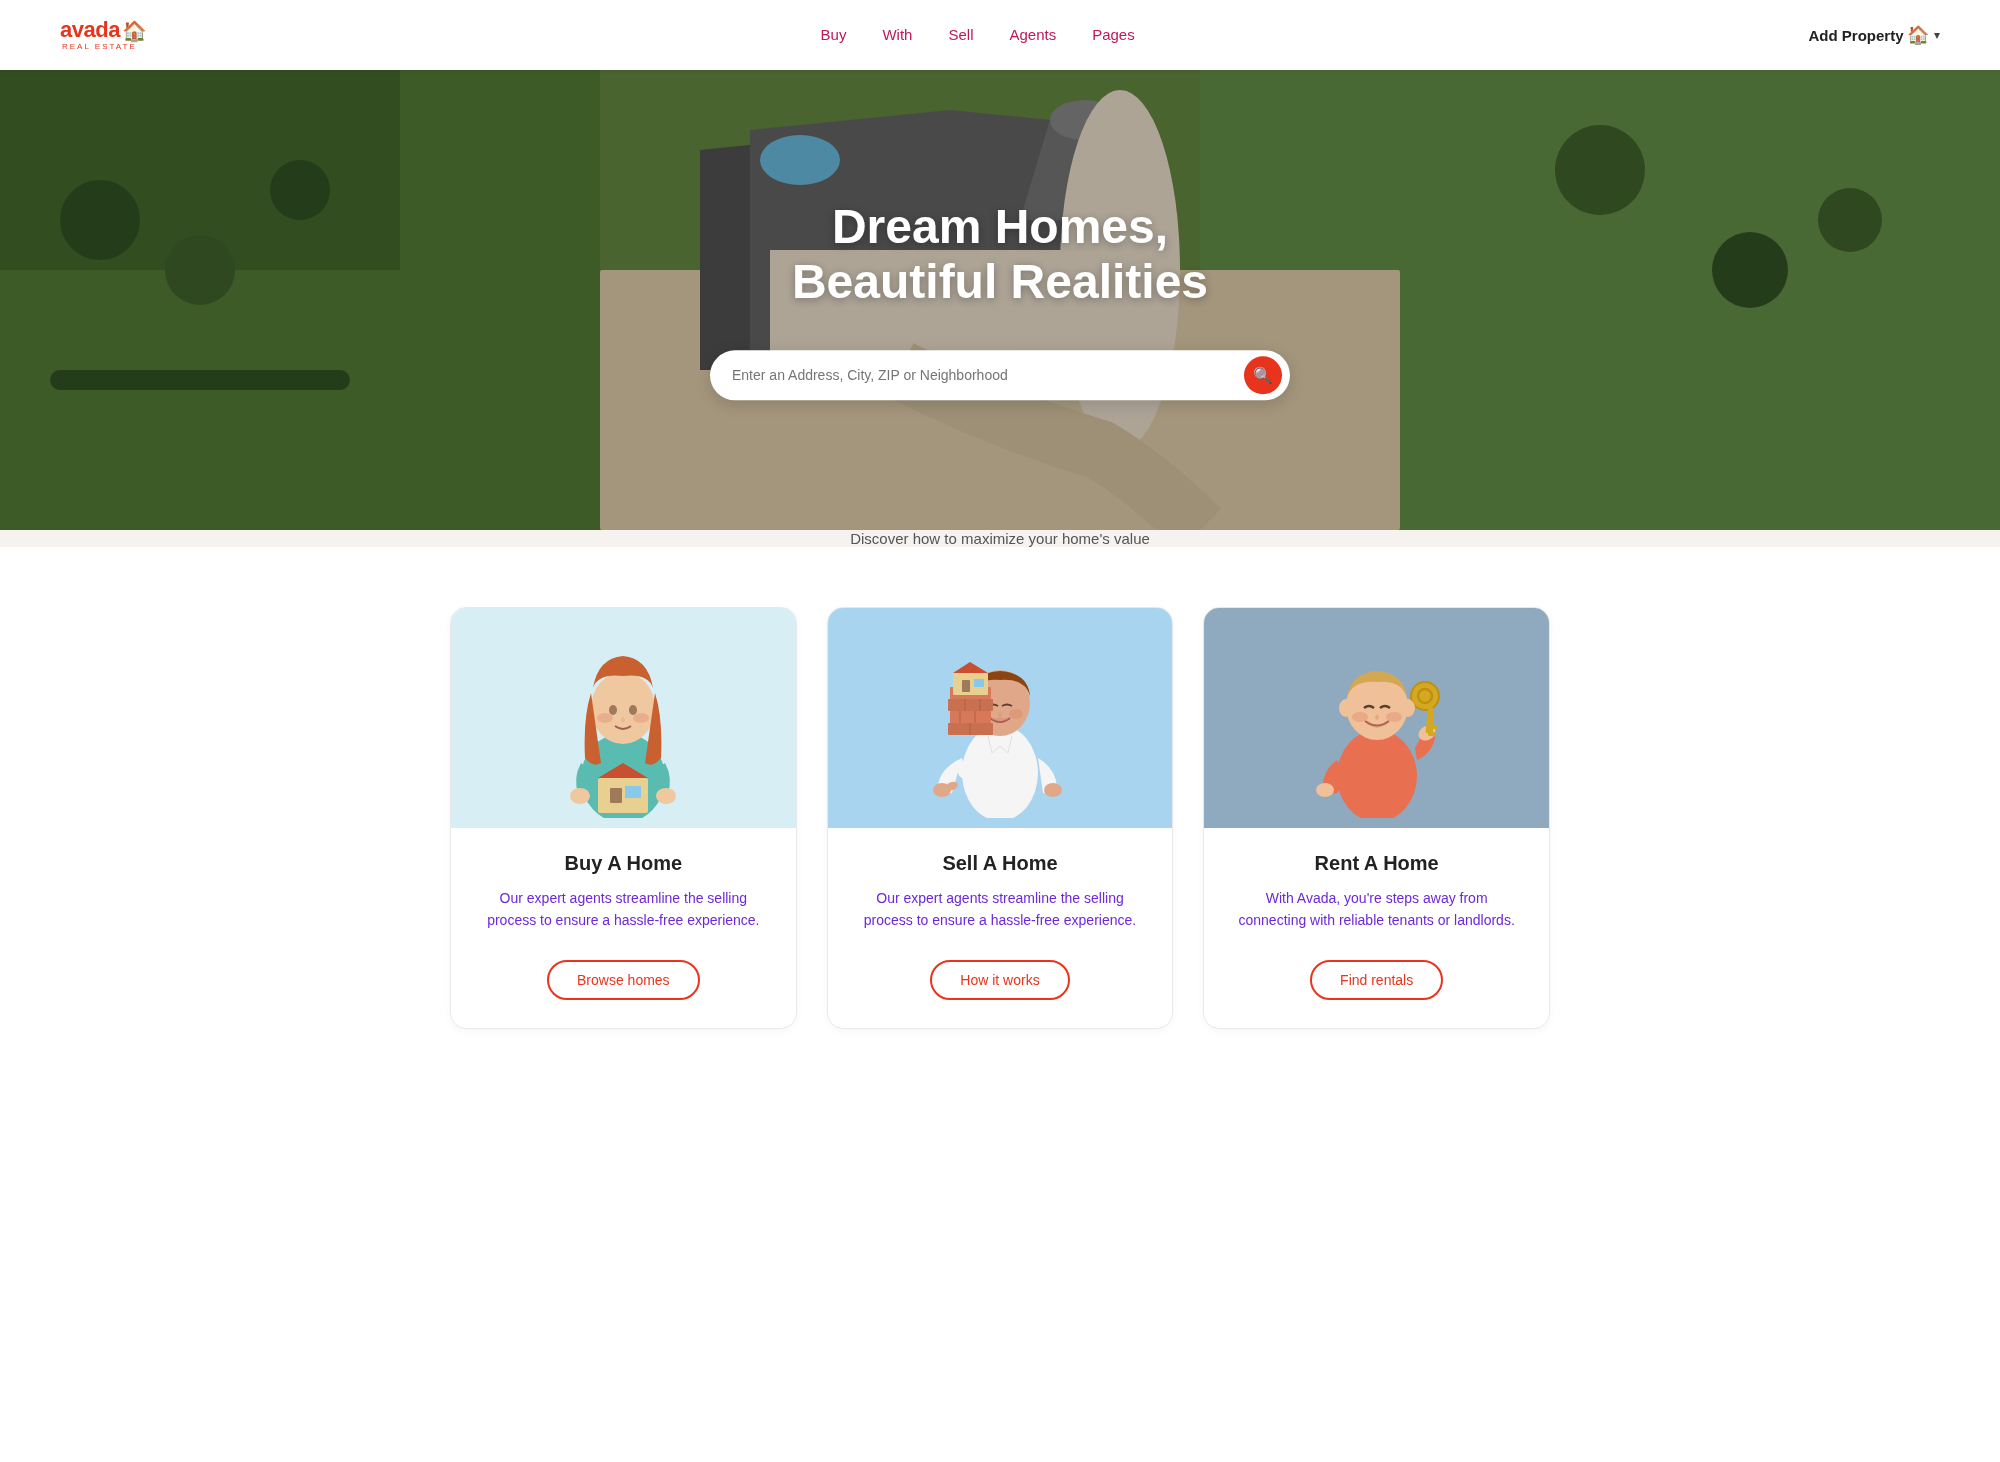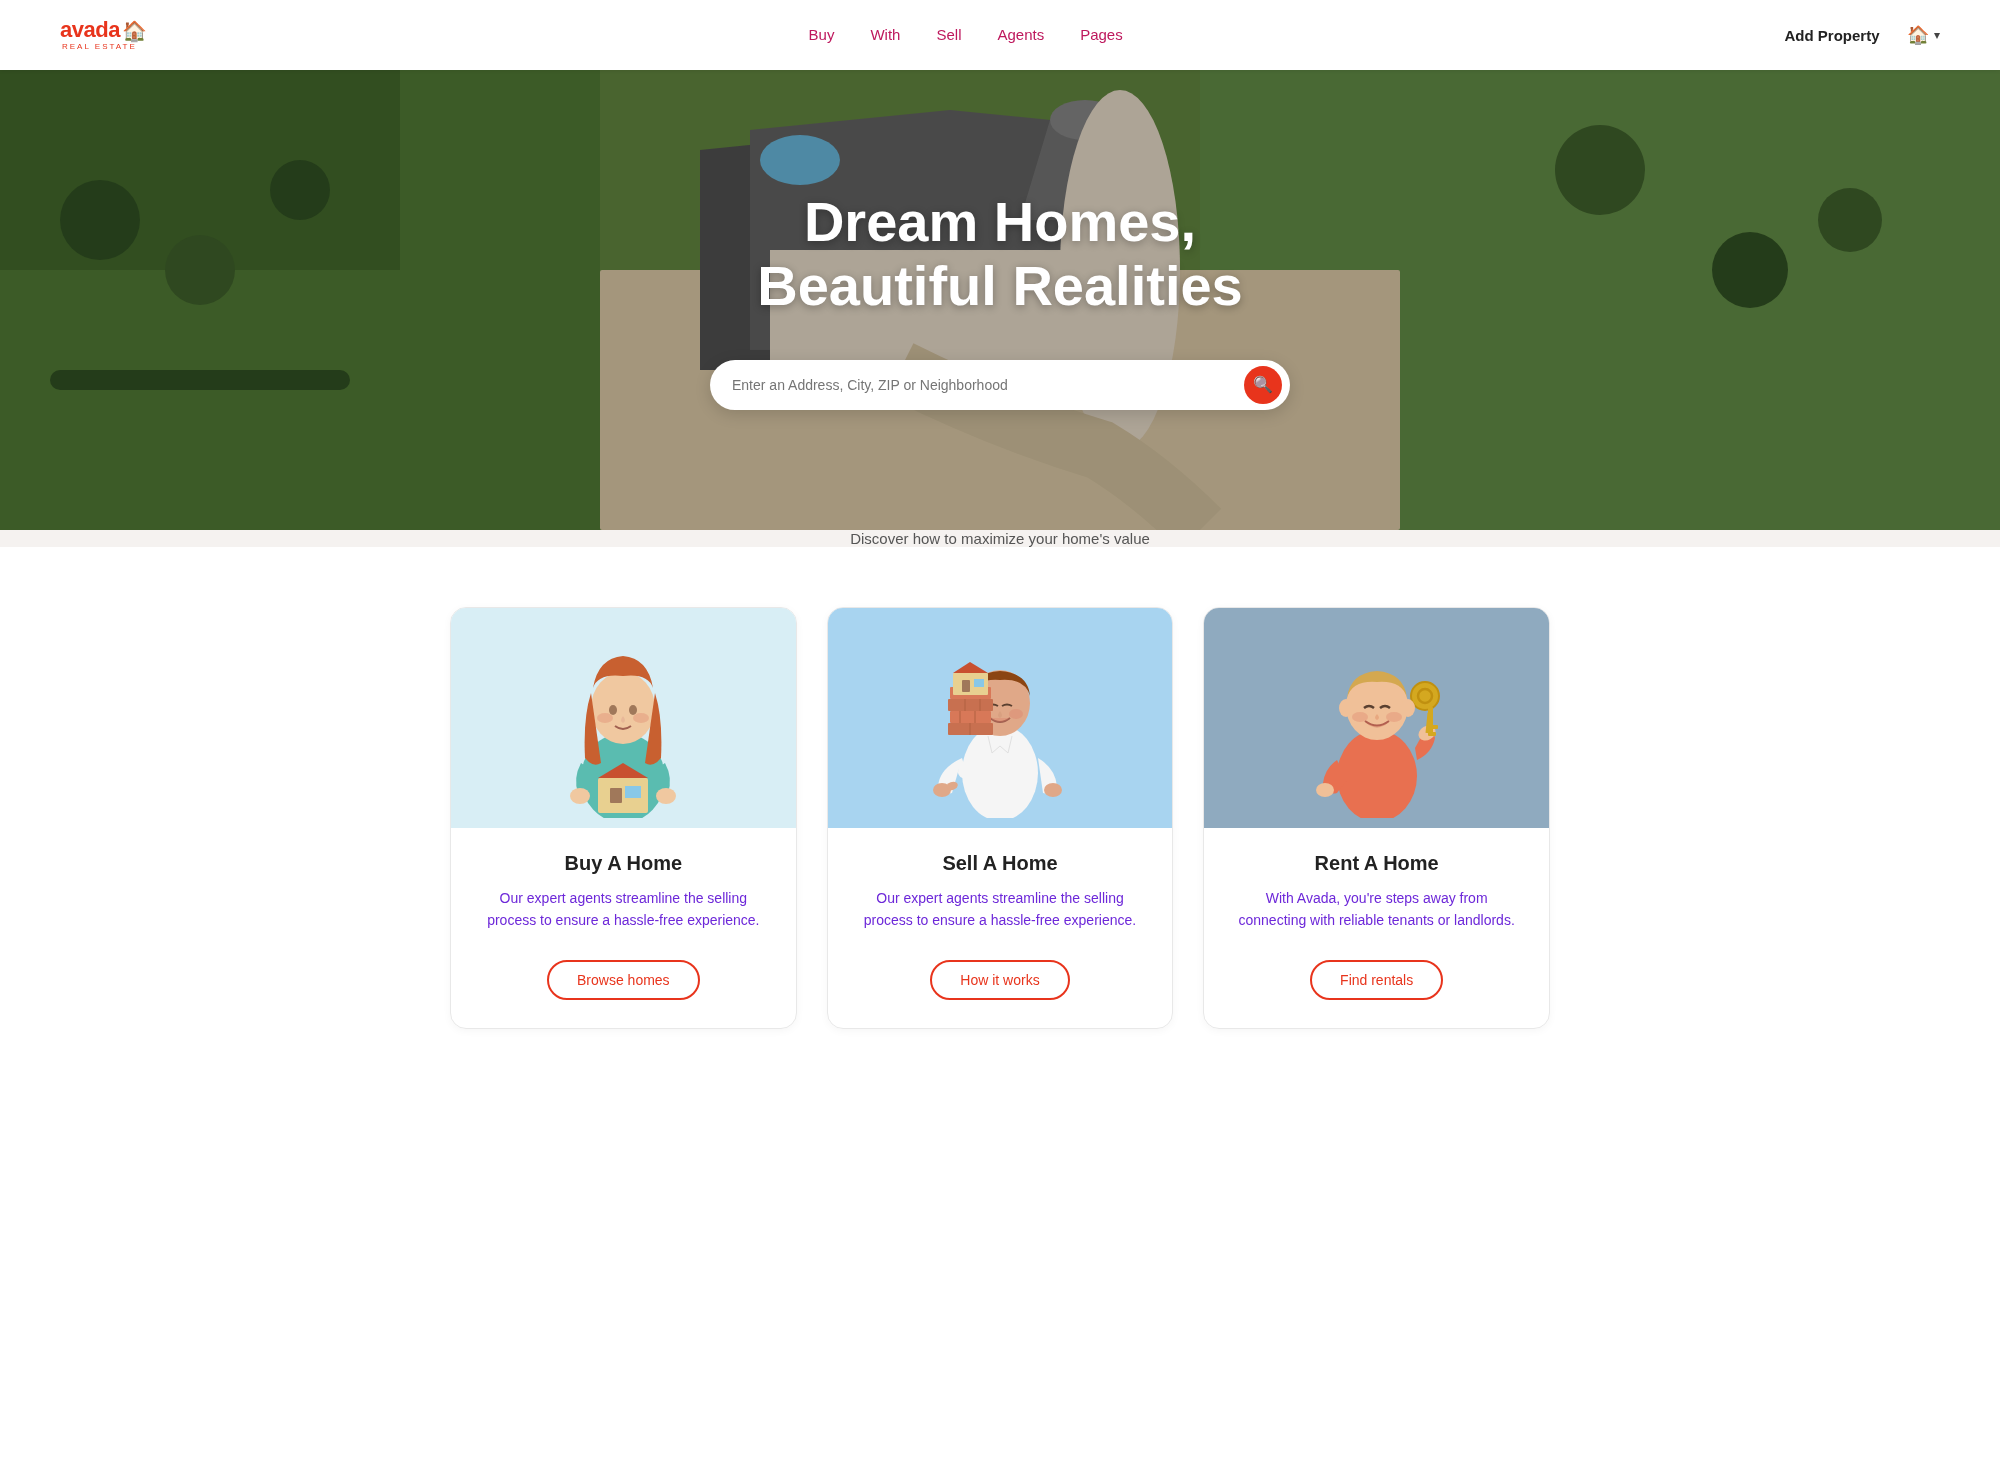--- a/index.html
+++ b/index.html
@@ -53,21 +53,21 @@
     }
     .nav-links li a {
       text-decoration: none;
       color: #be185d;
       font-size: 15px;
       font-weight: 500;
     }
     .nav-right {
       display: flex;
       align-items: center;
-      gap: 28px;
+      gap: 4px;
     }
     .add-property-btn {
       background: transparent;
       border: none;
       font-size: 15px;
       font-weight: 600;
       color: #222;
       cursor: pointer;
     }
     .nav-icon-btn {
@@ -100,21 +100,21 @@
     .hero-content {
       position: absolute;
       top: 50%;
       left: 50%;
       transform: translate(-50%, -50%);
       text-align: center;
       width: 100%;
       max-width: 700px;
     }
     .hero-title {
-      font-size: 56px;
+      font-size: 48px;
       font-weight: 800;
       color: #fff;
       line-height: 1.15;
       margin-bottom: 41px;
       text-shadow: 0 2px 8px rgba(0,0,0,0.3);
     }
     .search-bar {
       background: #fff;
       border-radius: 40px;
       display: flex;

